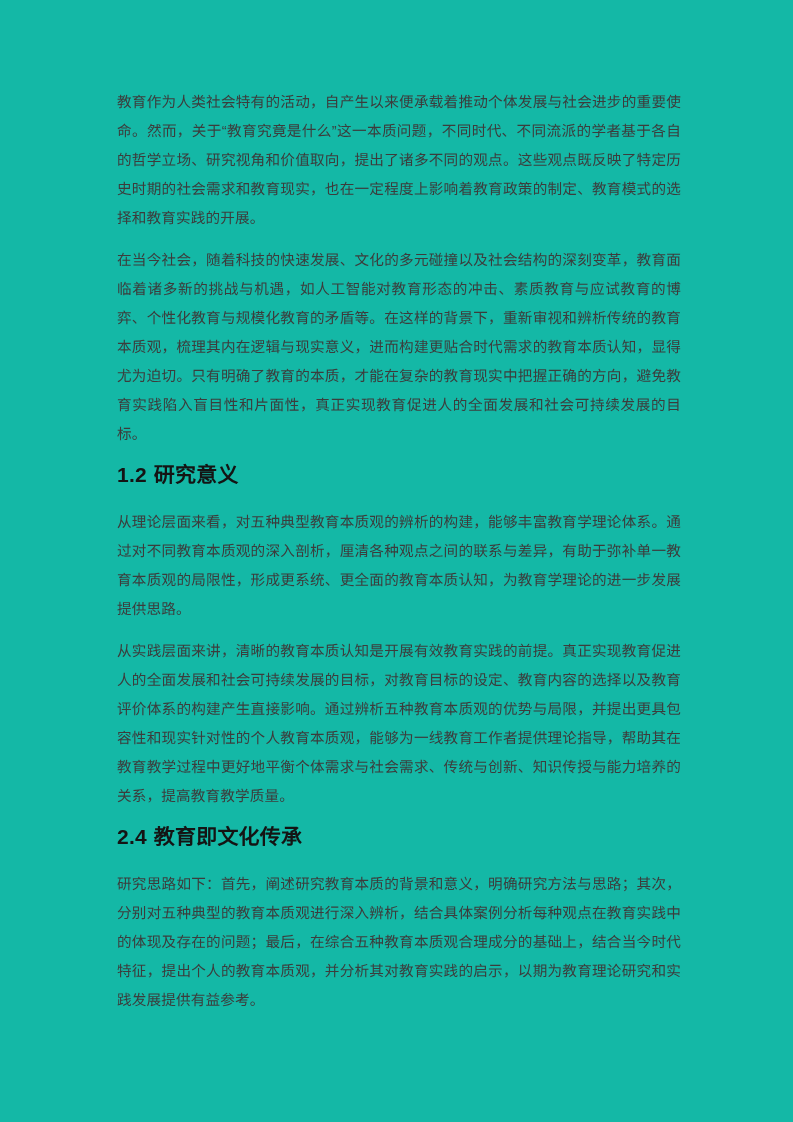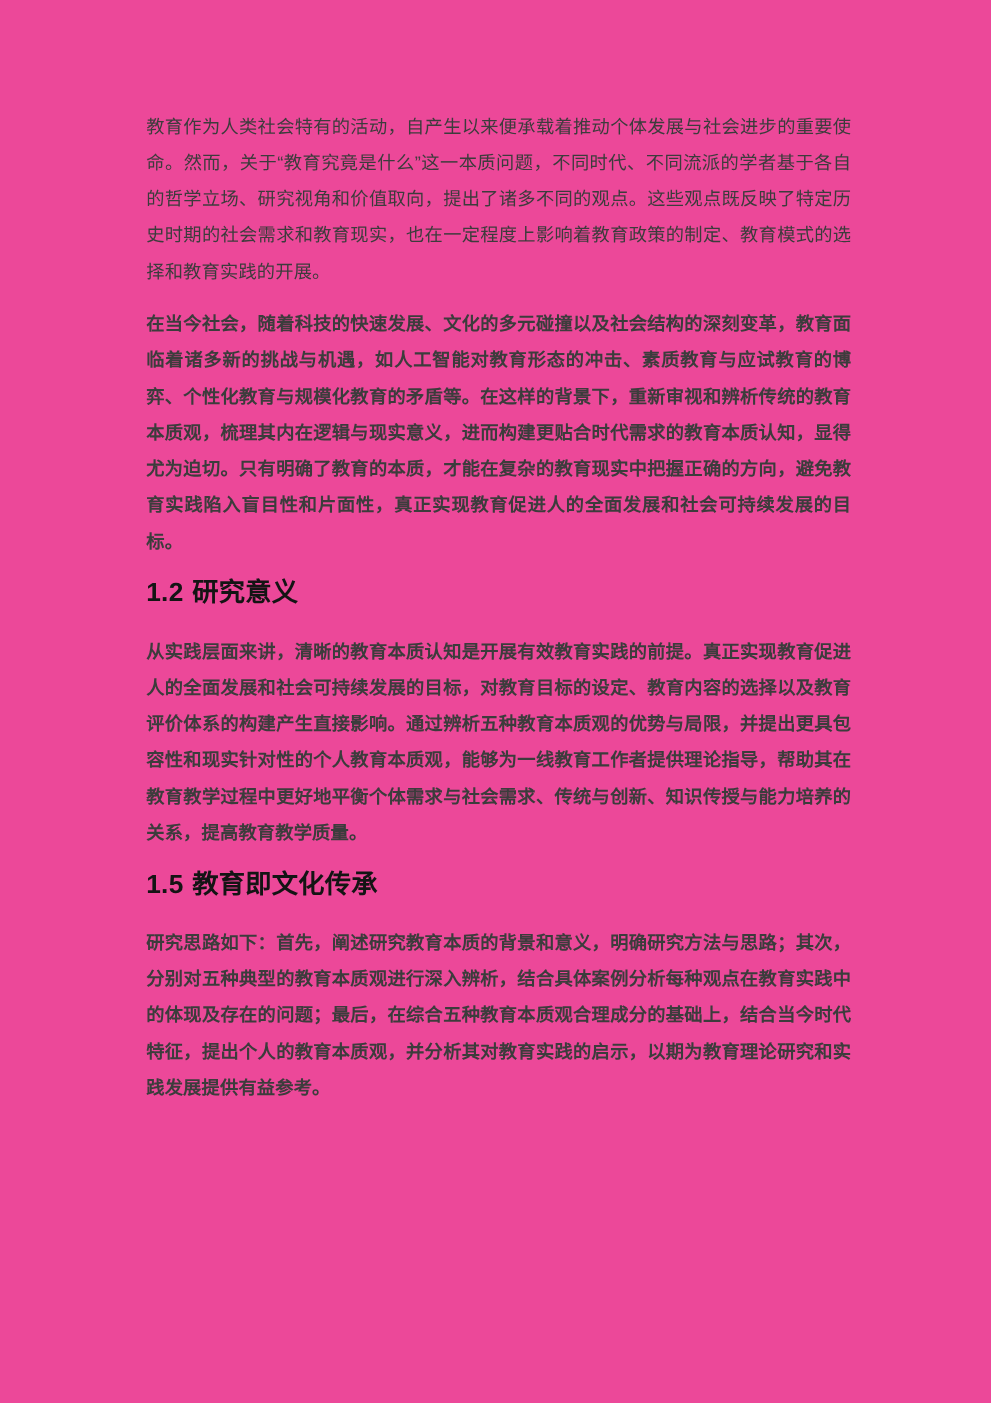--- a/index.html
+++ b/index.html
@@ -14,21 +14,21 @@
     overflow: hidden;
     font-family: "Liberation Sans", "DejaVu Sans", sans-serif;
     color: #3c3c3c;
     -webkit-font-smoothing: antialiased;
   }
   .page {
     box-sizing: border-box;
     width: 793px;
     height: 1122px;
     padding: 88px 112px 76px 117px;
-    background: #ec4899;
+    background: #14b8a6;
     position: relative;
   }
   .doc-body {
     width: 564px;
   }
   p.para {
     margin: 0 0 13px 0;
     font-size: 14.6px;
     line-height: 29px;
     text-align: justify;
@@ -46,41 +46,41 @@
     line-height: 26px;
     font-weight: bold;
     color: #141414;
     letter-spacing: 0.2px;
   }
   h2.section-heading .num {
     margin-right: 7px;
   }
   .block + .block {
     margin-top: 0;
-    font-weight: bold;
   }
 </style>
 </head>
 <body>
 
 <div class="page">
   <div class="doc-body">
 
     <p class="para block">教育作为人类社会特有的活动，自产生以来便承载着推动个体发展与社会进步的重要使命。然而，关于“教育究竟是什么”这一本质问题，不同时代、不同流派的学者基于各自的哲学立场、研究视角和价值取向，提出了诸多不同的观点。这些观点既反映了特定历史时期的社会需求和教育现实，也在一定程度上影响着教育政策的制定、教育模式的选择和教育实践的开展。</p>
 
     <p class="para block">在当今社会，随着科技的快速发展、文化的多元碰撞以及社会结构的深刻变革，教育面临着诸多新的挑战与机遇，如人工智能对教育形态的冲击、素质教育与应试教育的博弈、个性化教育与规模化教育的矛盾等。在这样的背景下，重新审视和辨析传统的教育本质观，梳理其内在逻辑与现实意义，进而构建更贴合时代需求的教育本质认知，显得尤为迫切。只有明确了教育的本质，才能在复杂的教育现实中把握正确的方向，避免教育实践陷入盲目性和片面性，真正实现教育促进人的全面发展和社会可持续发展的目标。</p>
 
     <h2 class="section-heading block">
       <span class="num">1.2</span><span>研究意义</span>
     </h2>
 
+    <p class="para block">从理论层面来看，对五种典型教育本质观的辨析的构建，能够丰富教育学理论体系。通过对不同教育本质观的深入剖析，厘清各种观点之间的联系与差异，有助于弥补单一教育本质观的局限性，形成更系统、更全面的教育本质认知，为教育学理论的进一步发展提供思路。</p>
 
     <p class="para block">从实践层面来讲，清晰的教育本质认知是开展有效教育实践的前提。真正实现教育促进人的全面发展和社会可持续发展的目标，对教育目标的设定、教育内容的选择以及教育评价体系的构建产生直接影响。通过辨析五种教育本质观的优势与局限，并提出更具包容性和现实针对性的个人教育本质观，能够为一线教育工作者提供理论指导，帮助其在教育教学过程中更好地平衡个体需求与社会需求、传统与创新、知识传授与能力培养的关系，提高教育教学质量。</p>
 
     <h2 class="section-heading block">
-      <span class="num">1.5</span><span>教育即文化传承</span>
+      <span class="num">2.4</span><span>教育即文化传承</span>
     </h2>
 
 
     <p class="para block">研究思路如下：首先，阐述研究教育本质的背景和意义，明确研究方法与思路；其次，分别对五种典型的教育本质观进行深入辨析，结合具体案例分析每种观点在教育实践中的体现及存在的问题；最后，在综合五种教育本质观合理成分的基础上，结合当今时代特征，提出个人的教育本质观，并分析其对教育实践的启示，以期为教育理论研究和实践发展提供有益参考。</p>
 
   </div>
 </div>
 
 </body></html>

